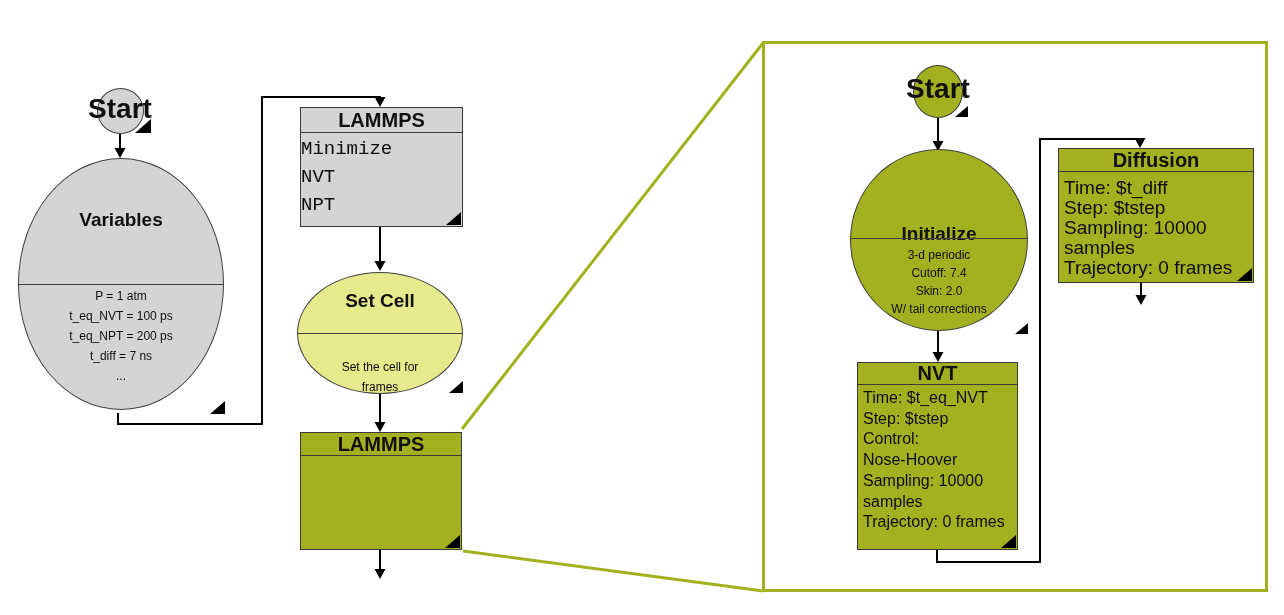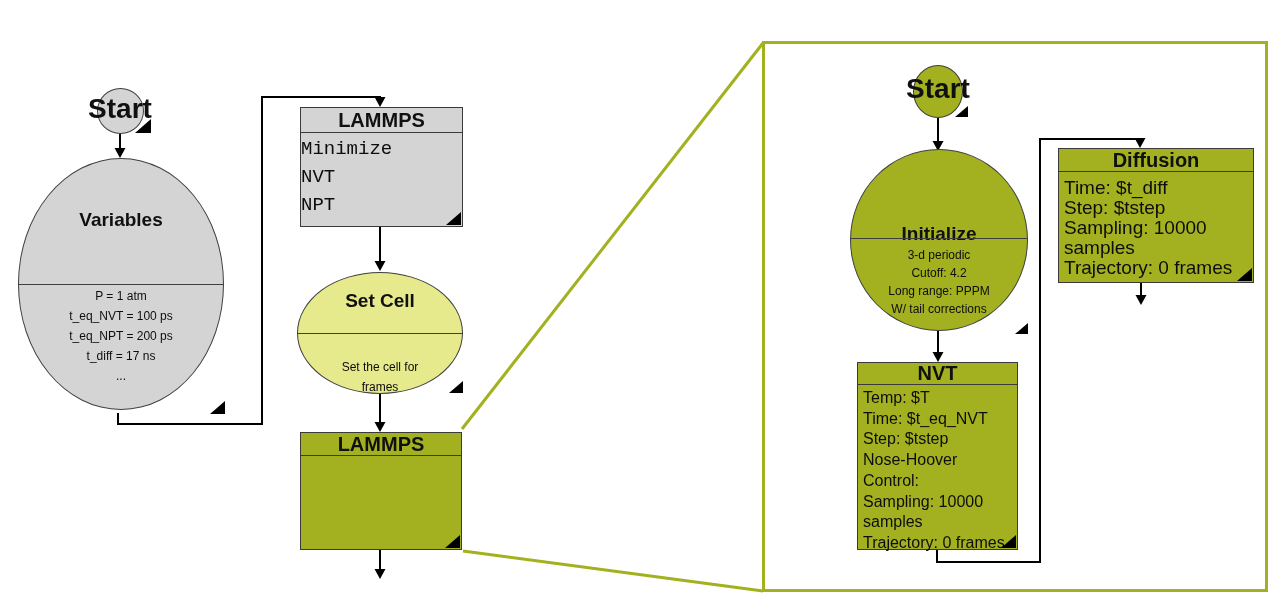--- a/index.html
+++ b/index.html
@@ -102,21 +102,21 @@
       </svg>
   </span>
 
   <div class="node-ellipse fill-gray" style="left:18px;top:158px;width:206px;height:252px;">
     <div class="ellipse-title" style="top:50px;line-height:22px;">Variables</div>
     <div class="ellipse-divider" style="top:125px;"></div>
     <div class="ellipse-body" style="left:0;right:0;top:127px;line-height:20px;">
       <div>P = 1 atm</div>
       <div>t_eq_NVT = 100 ps</div>
       <div>t_eq_NPT = 200 ps</div>
-      <div>t_diff = 17 ns</div>
+      <div>t_diff = 7 ns</div>
       <div>...</div>
     </div>
   </div>
   <span class="marker-tri" style="left:210px;top:401px;">
     <svg width="15" height="13">
         <polygon points="0,13 15,13 15,0" fill="#000"></polygon>
       </svg>
   </span>
 
   <div class="node-box fill-gray" style="left:300px;top:107px;width:163px;height:120px;">
@@ -163,38 +163,37 @@
         <polygon points="0,11 13,11 13,0" fill="#000"></polygon>
       </svg>
   </span>
 
   <div class="node-ellipse fill-olive" style="left:850px;top:149px;width:178px;height:182px;">
     <div class="ellipse-title" style="top:40px;line-height:26px;margin-top:31px;">Initialize</div>
     <div class="ellipse-divider" style="top:88px;"></div>
   </div>
   <div class="ellipse-body" style="left:834px;top:246px;width:210px;line-height:18px;">
     <div>3-d periodic</div>
-    <div>Cutoff: 4.2</div>
-    <div>Long range: PPPM</div>
+    <div>Cutoff: 7.4</div>
+    <div>Skin: 2.0</div>
     <div>W/ tail corrections</div>
   </div>
   <span class="marker-tri" style="left:1015px;top:323px;">
     <svg width="13" height="11">
         <polygon points="0,11 13,11 13,0" fill="#000"></polygon>
       </svg>
   </span>
 
   <div class="node-box fill-olive" style="left:857px;top:362px;width:161px;height:188px;">
     <div class="box-header" style="height:21px;line-height:21px;">NVT</div>
     <div class="box-body" style="font-size:16px;line-height:20.7px;padding:3px 0 0 5px;">
-      <div>Temp: $T</div>
       <div>Time: $t_eq_NVT</div>
       <div>Step: $tstep</div>
+      <div>Control:</div>
       <div>Nose-Hoover</div>
-      <div>Control:</div>
       <div>Sampling: 10000</div>
       <div>samples</div>
       <div>Trajectory: 0 frames</div>
     </div>
     <span class="corner-tri">
       <svg width="15" height="13">
           <polygon points="0,13 15,13 15,0" fill="#000"></polygon>
         </svg>
     </span>
   </div>

